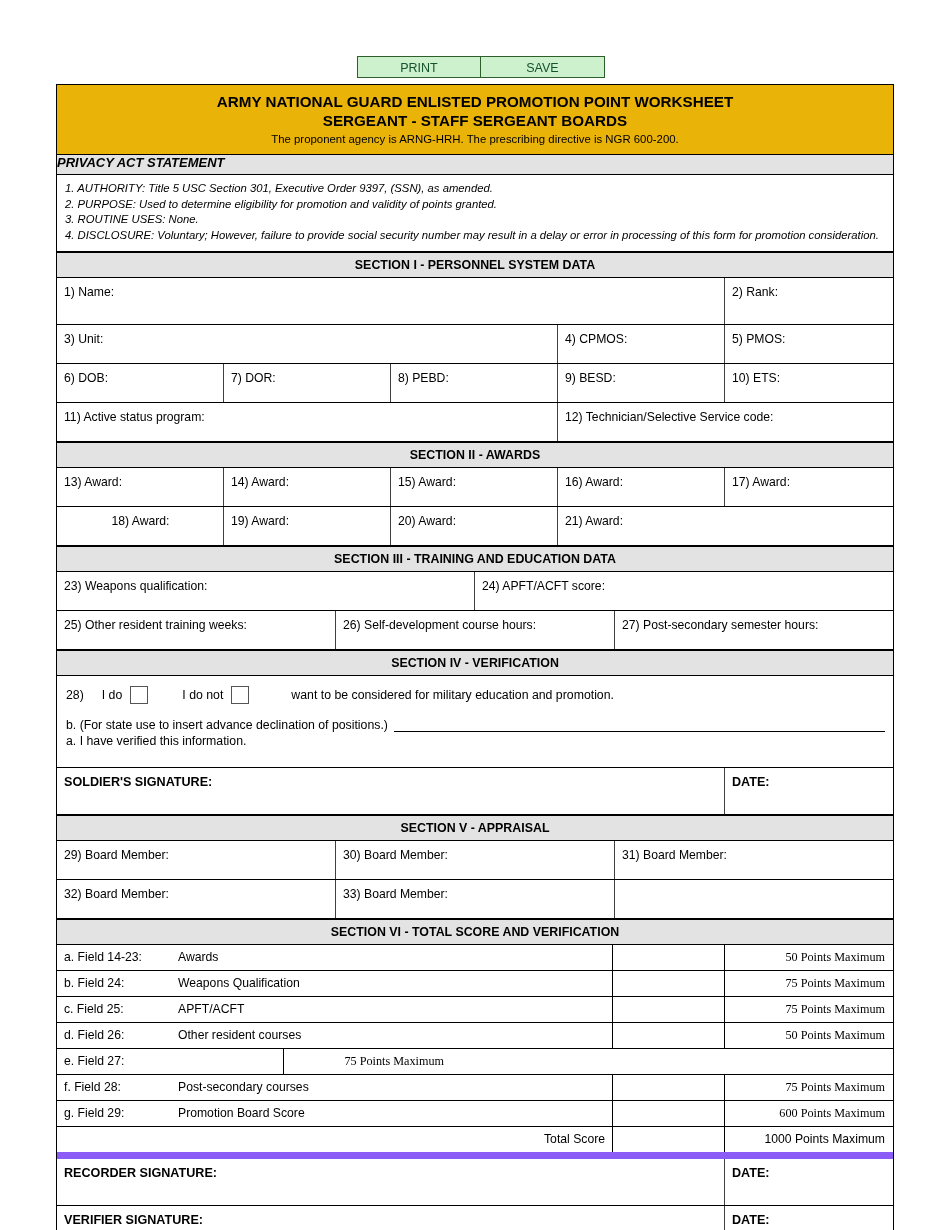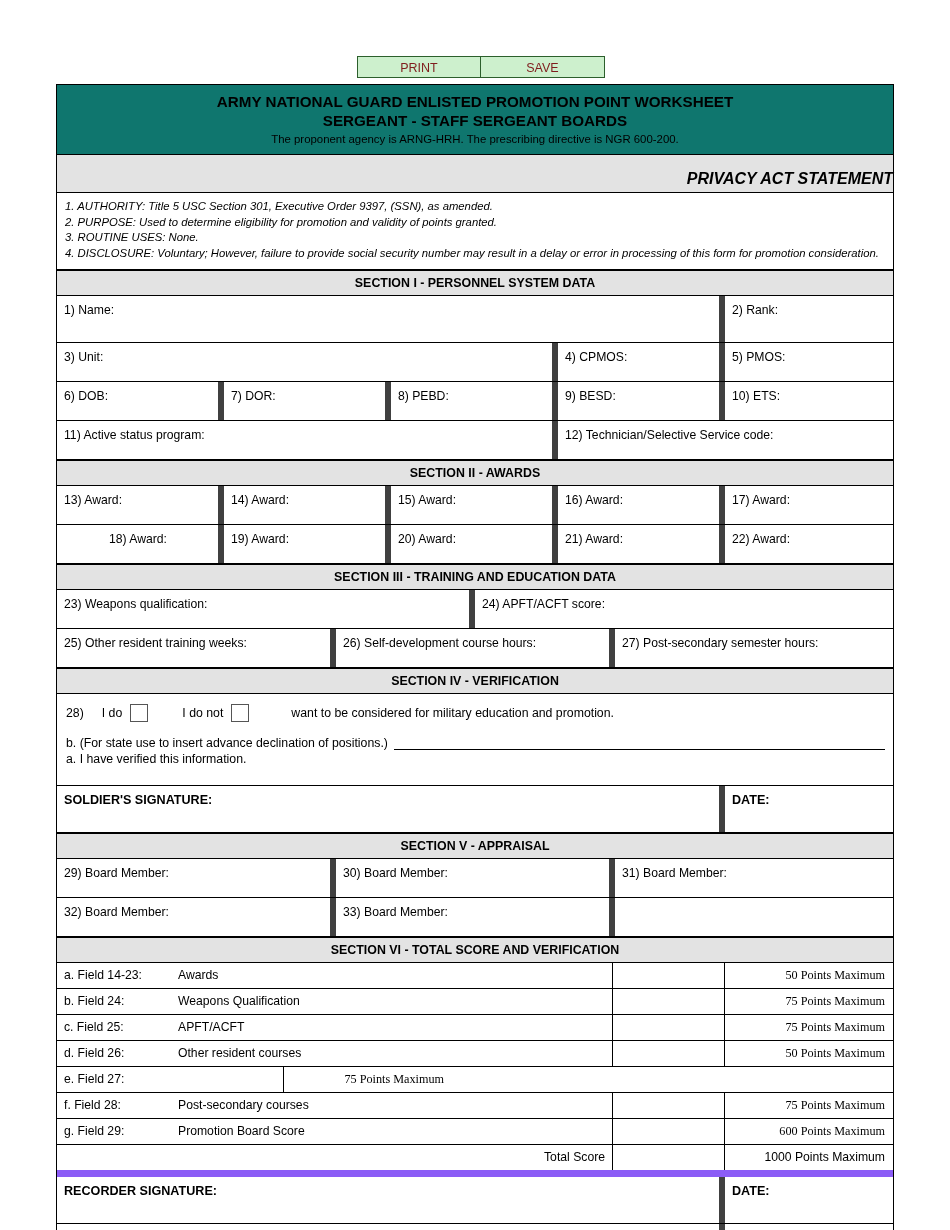--- a/index.html
+++ b/index.html
@@ -27,39 +27,39 @@
     left: 357px;
     display: flex;
   }
   .form-btn {
     width: 124px;
     height: 22px;
     background: #cdf0cd;
     border: 1px solid #2c5f2c;
     font-size: 12.5px;
     font-family: "Liberation Sans", sans-serif;
-    color: #7f1d1d;
+    color: #14532d;
     text-align: center;
     line-height: 22px;
     cursor: pointer;
     padding: 0;
   }
   .form-btn + .form-btn { border-left: none; }
 
   .form {
     position: absolute;
     top: 84px;
     left: 56px;
     width: 838px;
     border: 1px solid #000;
     box-sizing: border-box;
   }
 
   .hdr {
-    background: #0f766e;
+    background: #eab308;
     text-align: center;
     padding: 7px 6px 9px 6px;
     border-bottom: 1px solid #000;
   }
   .hdr .t1 {
     font-size: 15.2px;
     font-weight: bold;
     line-height: 19px;
   }
   .hdr .t2 {
@@ -67,25 +67,25 @@
     font-weight: bold;
     line-height: 19px;
   }
   .hdr .t3 {
     font-size: 11.4px;
     margin-top: 3px;
   }
 
   .bandrow {
     background: #e3e3e3;
-    text-align: right;
+    text-align: left;
     font-weight: bold;
     font-style: italic;
-    font-size: 16px;
-    padding: 15px 0 4px 0;
+    font-size: 13px;
+    padding: 0 0 4px 0;
     border-bottom: 1px solid #000;
   }
   .section-band {
     background: #e3e3e3;
     text-align: center;
     font-weight: bold;
     font-style: normal;
     font-size: 12.4px;
     padding: 5px 0 5px 0;
     border-bottom: 1px solid #000;
@@ -102,21 +102,21 @@
 
   .row {
     display: flex;
     border-bottom: 1px solid #000;
   }
   .row:last-child { border-bottom: none; }
   .cell {
     padding: 7px 6px 7px 7px;
     font-size: 12.2px;
     box-sizing: border-box;
-    border-right: 6px solid #404040;
+    border-right: 1px solid #404040;
     min-height: 38px;
   }
   .cell:last-child { border-right: none; }
 
   .cell.tall { min-height: 46px; }
   .cell.sig { min-height: 46px; font-weight: bold; font-size: 12.6px; }
 
   
   .score-row {
     display: flex;
@@ -234,21 +234,20 @@
       <div class="cell" style="width:167px;">14) Award:</div>
       <div class="cell" style="width:167px;">15) Award:</div>
       <div class="cell" style="width:167px;">16) Award:</div>
       <div class="cell" style="width:168px;">17) Award:</div>
     </div>
     <div class="row">
       <div class="cell" style="width:167px;text-align:center;">18) Award:</div>
       <div class="cell" style="width:167px;">19) Award:</div>
       <div class="cell" style="width:167px;">20) Award:</div>
       <div class="cell" style="width:167px;">21) Award:</div>
-      <div class="cell" style="width:168px;">22) Award:</div>
     </div>
 
     <div class="section-band">SECTION III - TRAINING AND EDUCATION DATA</div>
     <div class="row">
       <div class="cell" style="width:418px;">23) Weapons qualification:</div>
       <div class="cell" style="width:418px;">24) APFT/ACFT score:</div>
     </div>
     <div class="row">
       <div class="cell" style="width:279px;">25) Other resident training weeks:</div>
       <div class="cell" style="width:279px;">26) Self-development course hours:</div>

